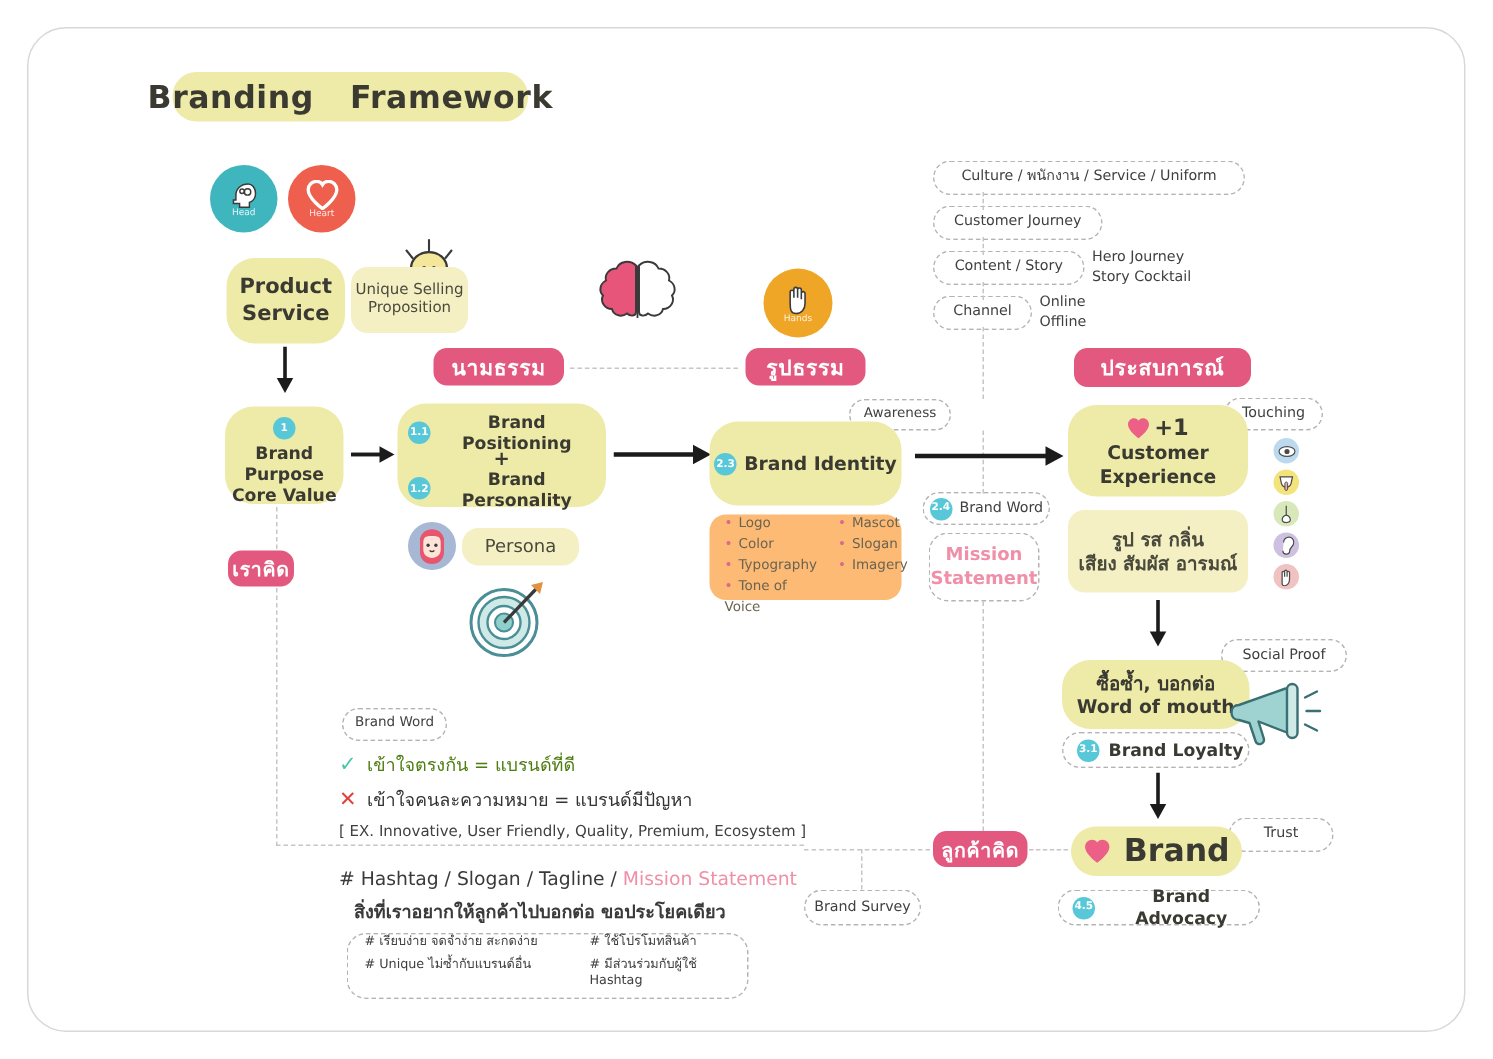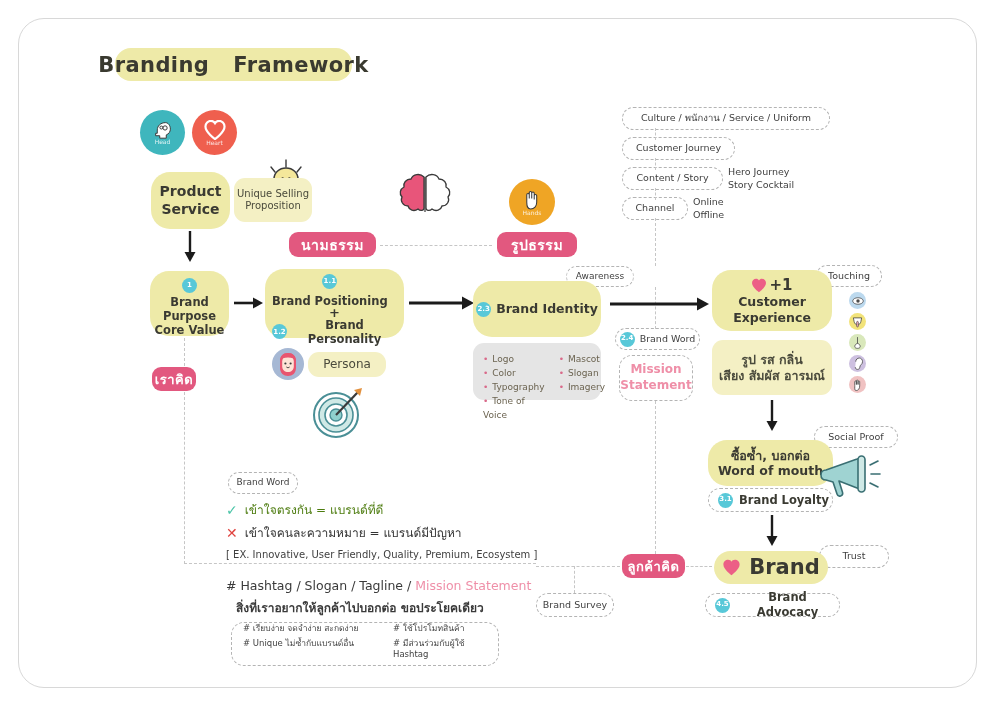--- a/index.html
+++ b/index.html
@@ -86,25 +86,25 @@
   }
   .circ {
     border-radius: 50%;
     display: flex; flex-direction: column;
     align-items: center; justify-content: center;
     color: #ffffff;
   }
   .circ .cap { font-size: 6px; opacity: .85; margin-top: -1px; }
 
   .bullets {
-    background: #e5e5e5;
+    background: #fdba74;
     border-radius: 11px;
     color: #6b6350;
     font-size: 9px;
-    padding: 10px 10px;
+    padding: 0 10px;
     display: flex; gap: 14px;
     line-height: 1.55;
   }
   .bullets li { list-style: none; }
   .bullets ul { margin: 0; padding: 0; }
   .bullets li::before { content: "\2022"; color: #d96a8a; margin-right: 4px; }
   .vdash { position: absolute; border-left: 1.4px dashed #c6c6c6; }
   .hdash { position: absolute; border-top: 1.4px dashed #c6c6c6; }
 </style>
 </head>
@@ -211,35 +211,38 @@
   </div>
   <div class="abs plaintext" style="left:693px; top:196px; font-size:9.5px; line-height:1.35;">
     <div>Online</div>
     <div>Offline</div>
   </div>
   <div class="vdash" style="left:655px; top:128px; height:12px;"></div>
   <div class="vdash" style="left:655px; top:158px; height:12px;"></div>
   <div class="vdash" style="left:655px; top:188px; height:12px;"></div>
   <div class="vdash" style="left:655px; top:218px; height:48px;"></div>
 
+  <div class="pinkpill abs" style="left:716px; top:232px; width:118px; height:26px; font-size:14px;">
+    <span>ประสบการณ์</span>
+  </div>
 
   <div class="yellowbox abs" style="left:150px; top:271px; width:79px; height:65px; font-size:11.5px; padding-top:8px;">
     <span class="badge" style="margin-bottom:2px;">1</span>
     <span>Brand</span>
     <span>Purpose</span>
     <span>Core Value</span>
   </div>
 
   <svg class="abs" style="left:234px; top:294px;" width="30" height="18">
     <line x1="0" y1="9" x2="21" y2="9" stroke="#1b1b1b" stroke-width="2.6"></line>
     <path d="M29 9 L19 3.5 L19 14.5 Z" fill="#1b1b1b"></path>
   </svg>
 
   <div class="yellowbox abs" style="left:265px; top:269px; width:139px; height:69px; justify-content:space-around; align-items:flex-start; padding:5px 7px;">
-    <div style="display:flex; align-items:center; gap:5px;flex-direction:column;">
+    <div style="display:flex; align-items:center; gap:5px;">
       <span class="badge">1.1</span>
       <span style="font-size:11.5px;">Brand Positioning</span>
     </div>
     <div style="width:100%; text-align:center; font-size:13px; margin:-3px 0;">+</div>
     <div style="display:flex; align-items:center; gap:5px;">
       <span class="badge">1.2</span>
       <span style="font-size:11.5px;">Brand Personality</span>
     </div>
   </div>
 

